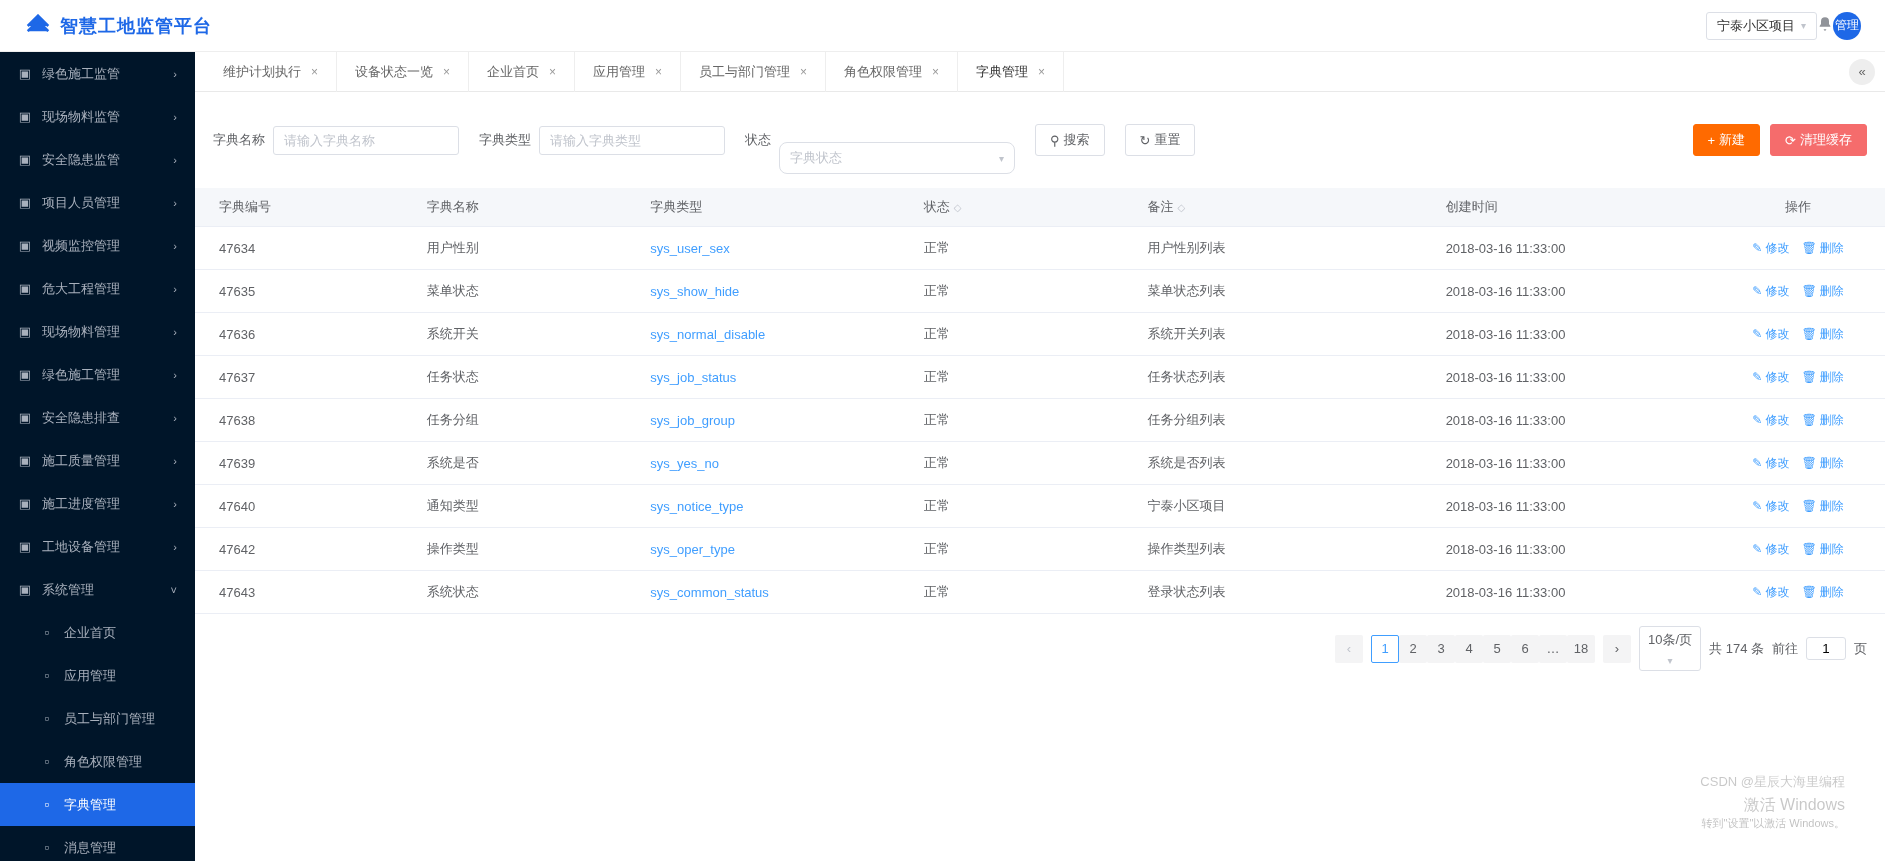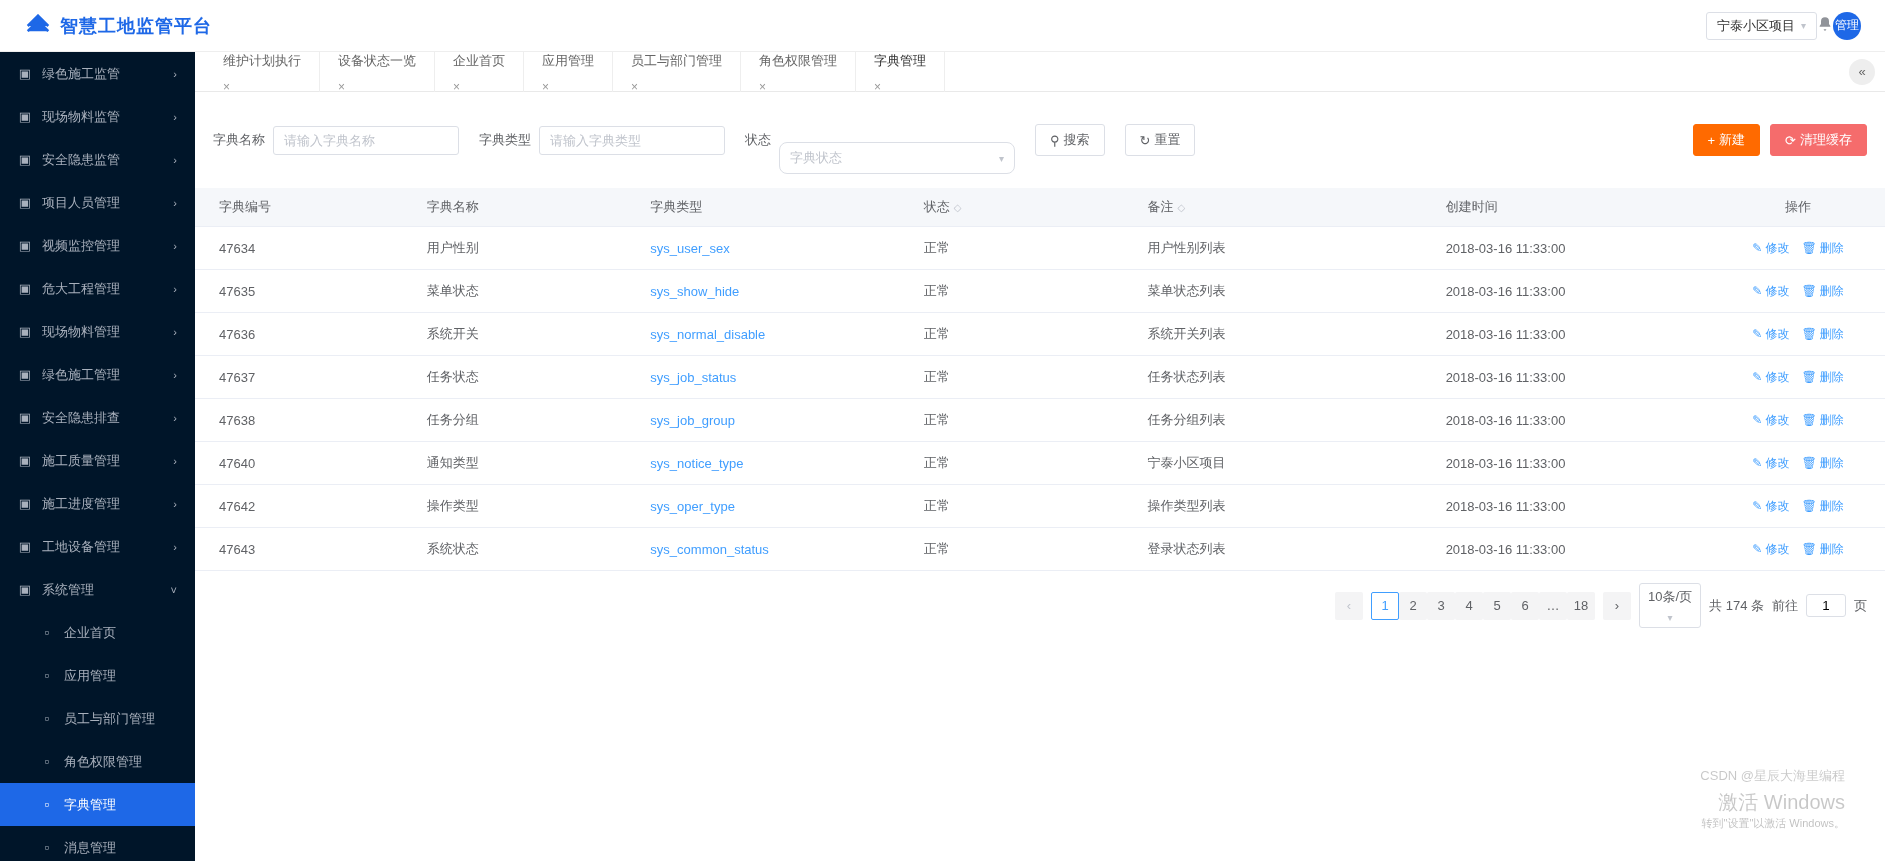--- a/index.html
+++ b/index.html
@@ -25,21 +25,21 @@
 .menu-item.sub { padding-left: 40px; }
 .menu-item.active { background: #1e68e7; color: #fff; }
 .menu-arrow { margin-left: auto; font-size: 11px; }
 .menu-icon { width: 14px; display: inline-flex; justify-content: center; }
 
 
 .main { flex: 1; display: flex; flex-direction: column; background: #f5f5f5; overflow: hidden; }
 
 
 .tabs-bar { display: flex; align-items: center; background: #fff; border-bottom: 1px solid #e9e9e9; padding: 0 10px; height: 40px; gap: 0; }
-.tab { display: flex; gap: 10px; padding: 0 18px; height: 40px; border-right: 1px solid #eee; cursor: pointer; font-size: 13px; color: #666; position: relative; white-space: nowrap; flex-direction: column; }
+.tab { display: flex; align-items: center; gap: 10px; padding: 0 18px; height: 40px; border-right: 1px solid #eee; cursor: pointer; font-size: 13px; color: #666; position: relative; white-space: nowrap; }
 .tab.active { color: #333; font-weight: 500; }
 .tab-close { color: #999; font-size: 12px; cursor: pointer; }
 .tabs-collapse { margin-left: auto; width: 26px; height: 26px; border-radius: 50%; background: #eee; display: flex; align-items: center; justify-content: center; cursor: pointer; color: #666; }
 
 
 .filter-row { display: flex; align-items: center; gap: 20px; padding: 14px 18px; background: #fff; }
 .filter-item { display: flex; align-items: center; gap: 8px; }
 .filter-label { color: #606266; }
 .filter-input { border: 1px solid #dcdfe6; border-radius: 3px; padding: 6px 10px; font-size: 13px; width: 186px; outline: none; }
 .filter-input::placeholder { color: #c0c4cc; }
@@ -343,20 +343,34 @@
     <td>任务分组列表</td>
     <td>2018-03-16 11:33:00</td>
     <td>
       <div class="op-col">
         <span class="op"><span>✎</span>修改</span>
         <span class="op"><span>🗑</span>删除</span>
       </div>
     </td>
               </tr>
               <tr>
+    <td class="first-col">47639</td>
+    <td>系统是否</td>
+    <td><span class="link">sys_yes_no</span></td>
+    <td>正常</td>
+    <td>系统是否列表</td>
+    <td>2018-03-16 11:33:00</td>
+    <td>
+      <div class="op-col">
+        <span class="op"><span>✎</span>修改</span>
+        <span class="op"><span>🗑</span>删除</span>
+      </div>
+    </td>
+              </tr>
+              <tr>
     <td class="first-col">47640</td>
     <td>通知类型</td>
     <td><span class="link">sys_notice_type</span></td>
     <td>正常</td>
     <td>宁泰小区项目</td>
     <td>2018-03-16 11:33:00</td>
     <td>
       <div class="op-col">
         <span class="op"><span>✎</span>修改</span>
         <span class="op"><span>🗑</span>删除</span>
@@ -407,15 +421,15 @@
           <input class="pg-input" value="1" style="">
           <span>页</span>
         </div>
       </div>
     </div>
   </div>
 </div>
 
 <div class="watermark">
   <div>CSDN @星辰大海里编程</div>
-  <div style="font-size:20px;margin-top:4px;">激活 Windows</div>
+  <div style="font-size:16px;margin-top:4px;">激活 Windows</div>
   <div class="sub">转到"设置"以激活 Windows。</div>
 </div>
 
 </body></html>

